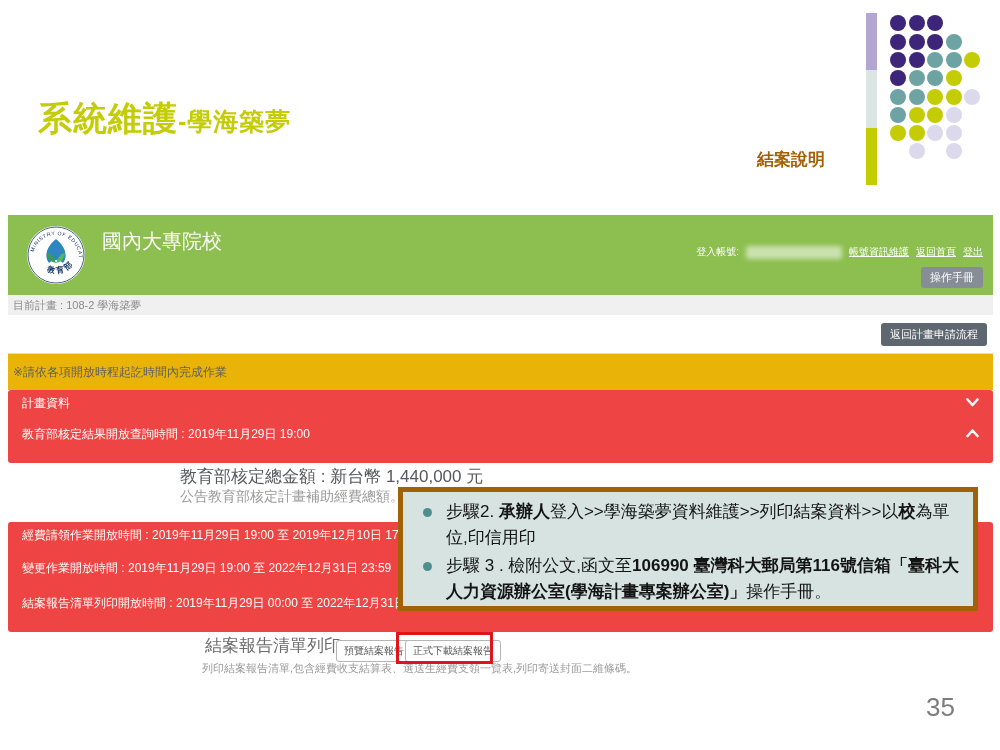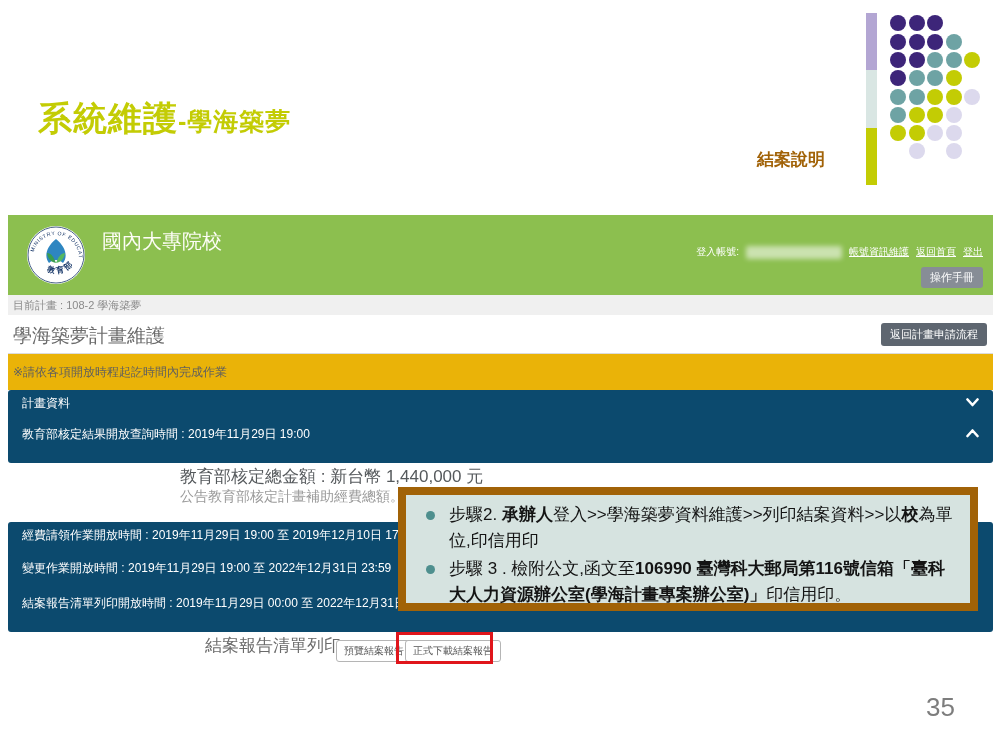--- a/index.html
+++ b/index.html
@@ -35,35 +35,35 @@
               padding:3px 9px;border-radius:3px;border:none;cursor:pointer;}
   .crumb{position:absolute;left:0;top:80px;width:985px;height:20px;background:#f0f0f0;
          font-size:11px;color:#8a8a8a;line-height:20px;padding-left:5px;box-sizing:border-box;}
   .titlerow{position:absolute;left:0;top:100px;width:985px;height:39px;background:#ffffff;
             border-bottom:1px solid #dcdcdc;box-sizing:border-box;}
   .pg-title{position:absolute;left:5px;top:8px;font-size:19px;color:#6b6b6b;}
   .back-btn{position:absolute;right:6px;top:8px;background:#5e6670;color:#fff;font-size:11px;
             padding:4px 9px;border-radius:3px;border:none;cursor:pointer;}
   .noterow{position:absolute;left:0;top:139px;width:985px;height:36px;background:#eab308;
            font-size:12px;color:#5f5f5f;line-height:36px;padding-left:5px;box-sizing:border-box;}
-  .bar{position:absolute;left:0;width:985px;height:42px;background:#0c4a6e;border-radius:3px;
+  .bar{position:absolute;left:0;width:985px;height:42px;background:#ef4444;border-radius:3px;
        color:#fff;font-size:12px;line-height:27px;padding-left:14px;box-sizing:border-box;cursor:pointer;}
   .bar .chev{position:absolute;right:14px;top:8px;}
   .amount{position:absolute;left:172px;top:250px;font-size:17px;color:#55595c;}
   .amount-cap{position:absolute;left:172px;top:273px;font-size:14px;color:#9a9a9a;}
   .rp-title{position:absolute;left:197px;top:419px;font-size:17px;color:#6b6b6b;}
   .mini-btn{position:absolute;top:425px;background:#fff;border:1px solid #b5b5b5;border-radius:3px;
             font-size:10px;color:#555;padding:3px 7px;cursor:pointer;font-family:inherit;}
   .rp-cap{position:absolute;left:194px;top:446px;font-size:11px;color:#9a9a9a;}
 
   
   .red-box{position:absolute;left:396px;top:632px;width:97px;height:32px;border:3px solid #e0151b;
            box-sizing:border-box;z-index:30;pointer-events:none;}
   .callout{position:absolute;left:398px;top:487px;width:580px;height:124px;background:#d6e3e0;
-           border:8px solid #a16207;box-sizing:border-box;z-index:20;padding:7px 10px 0 14px;}
+           border:5px solid #a16207;box-sizing:border-box;z-index:20;padding:7px 10px 0 14px;}
   .abullet{display:flex;align-items:flex-start;margin-bottom:2px;}
   .amarker{flex:0 0 9px;width:9px;height:9px;border-radius:50%;background:#4e8f8e;margin:9px 14px 0 6px;}
   .atext{font-size:17px;line-height:26px;color:#141414;}
 </style>
 </head>
 <body>
 
 <div class="slide">
 
   <div class="main-title">
@@ -136,21 +136,20 @@
         <span class="hlink">帳號資訊維護</span>
         <span class="hlink">返回首頁</span>
         <span class="hlink">登出</span>
       </div>
       <button class="manual-btn">操作手冊</button>
     </div>
 
     <div class="crumb">目前計畫 : 108-2 學海築夢</div>
 
     <div class="titlerow">
-      <div class="pg-title">學海築夢計畫維護</div>
       <button class="back-btn">返回計畫申請流程</button>
     </div>
 
     <div class="noterow">※請依各項開放時程起訖時間內完成作業</div>
 
     <div class="bar" style="top:175px">
       <span>計畫資料</span>
       <svg class="chev" width="13" height="9" viewBox="0 0 13 9">
           <polyline points="1.5,1.5 6.5,7 11.5,1.5" fill="none" stroke="#fff" stroke-width="2.6" stroke-linecap="round" stroke-linejoin="round"></polyline>
         </svg>
@@ -171,29 +170,30 @@
     <div class="bar" style="top:340px">
       <span>變更作業開放時間 : 2019年11月29日 19:00 至 2022年12月31日 23:59</span>
     </div>
     <div class="bar" style="top:375px">
       <span>結案報告清單列印開放時間 : 2019年11月29日 00:00 至 2022年12月31日 23:59</span>
     </div>
 
     <div class="rp-title">結案報告清單列印</div>
     <button class="mini-btn" style="left:328px">預覽結案報告</button>
     <button class="mini-btn" style="left:397px">正式下載結案報告</button>
+    <div class="rp-cap">列印結案報告清單,包含經費收支結算表、選送生經費支領一覽表,列印寄送封面二維條碼。</div>
   </div>
 
   <div class="callout" id="annotation-list">
       <div class="abullet">
         <span class="amarker"></span>
         <div class="atext"><span>步驟2. </span><span style="font-weight: bold;">承辦人</span><span>登入&gt;&gt;學海築夢資料維護&gt;&gt;列印結案資料&gt;&gt;以</span><span style="font-weight: bold;">校</span><span>為單位,印信用印</span></div>
       </div>
       <div class="abullet">
         <span class="amarker"></span>
-        <div class="atext"><span>步驟 3 . 檢附公文,函文至</span><span style="font-weight: bold;">106990 臺灣科大郵局第116號信箱</span><span style="font-weight: bold;">「臺科大人力資源辦公室(學海計畫專案辦公室)」</span><span>印信用印。</span></div>
+        <div class="atext"><span>步驟 3 . 檢附公文,函文至</span><span style="font-weight: bold;">106990 臺灣科大郵局第116號信箱</span><span style="font-weight: bold;">「臺科大人力資源辦公室(學海計畫專案辦公室)」</span><span>操作手冊。</span></div>
       </div>
     </div>
 
   <div class="red-box"></div>
 
   <div class="pagenum">35</div>
 </div>
 
 </body></html>

